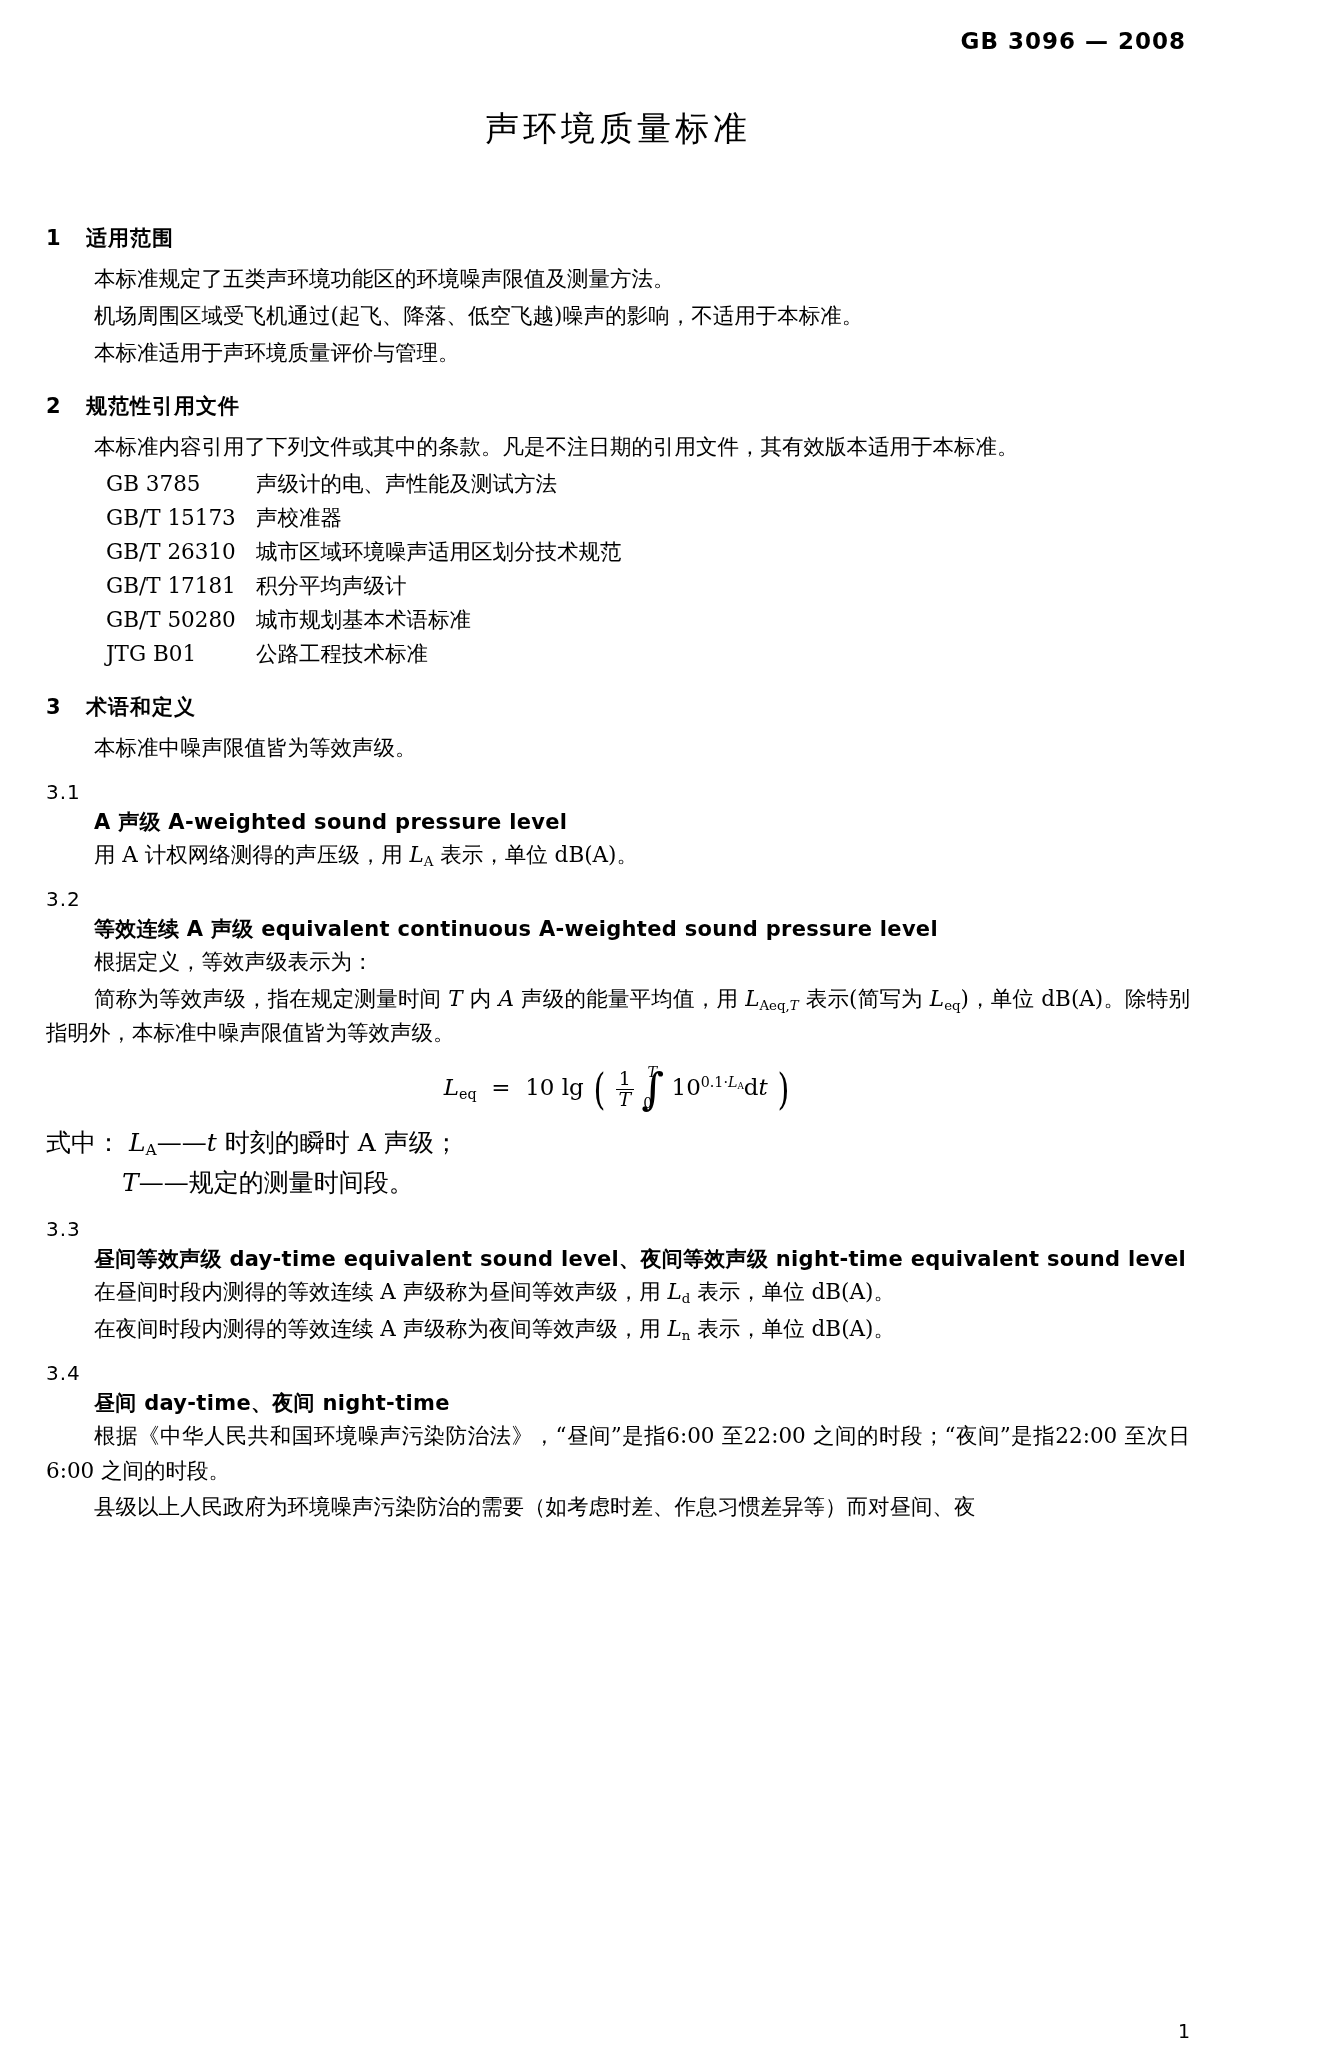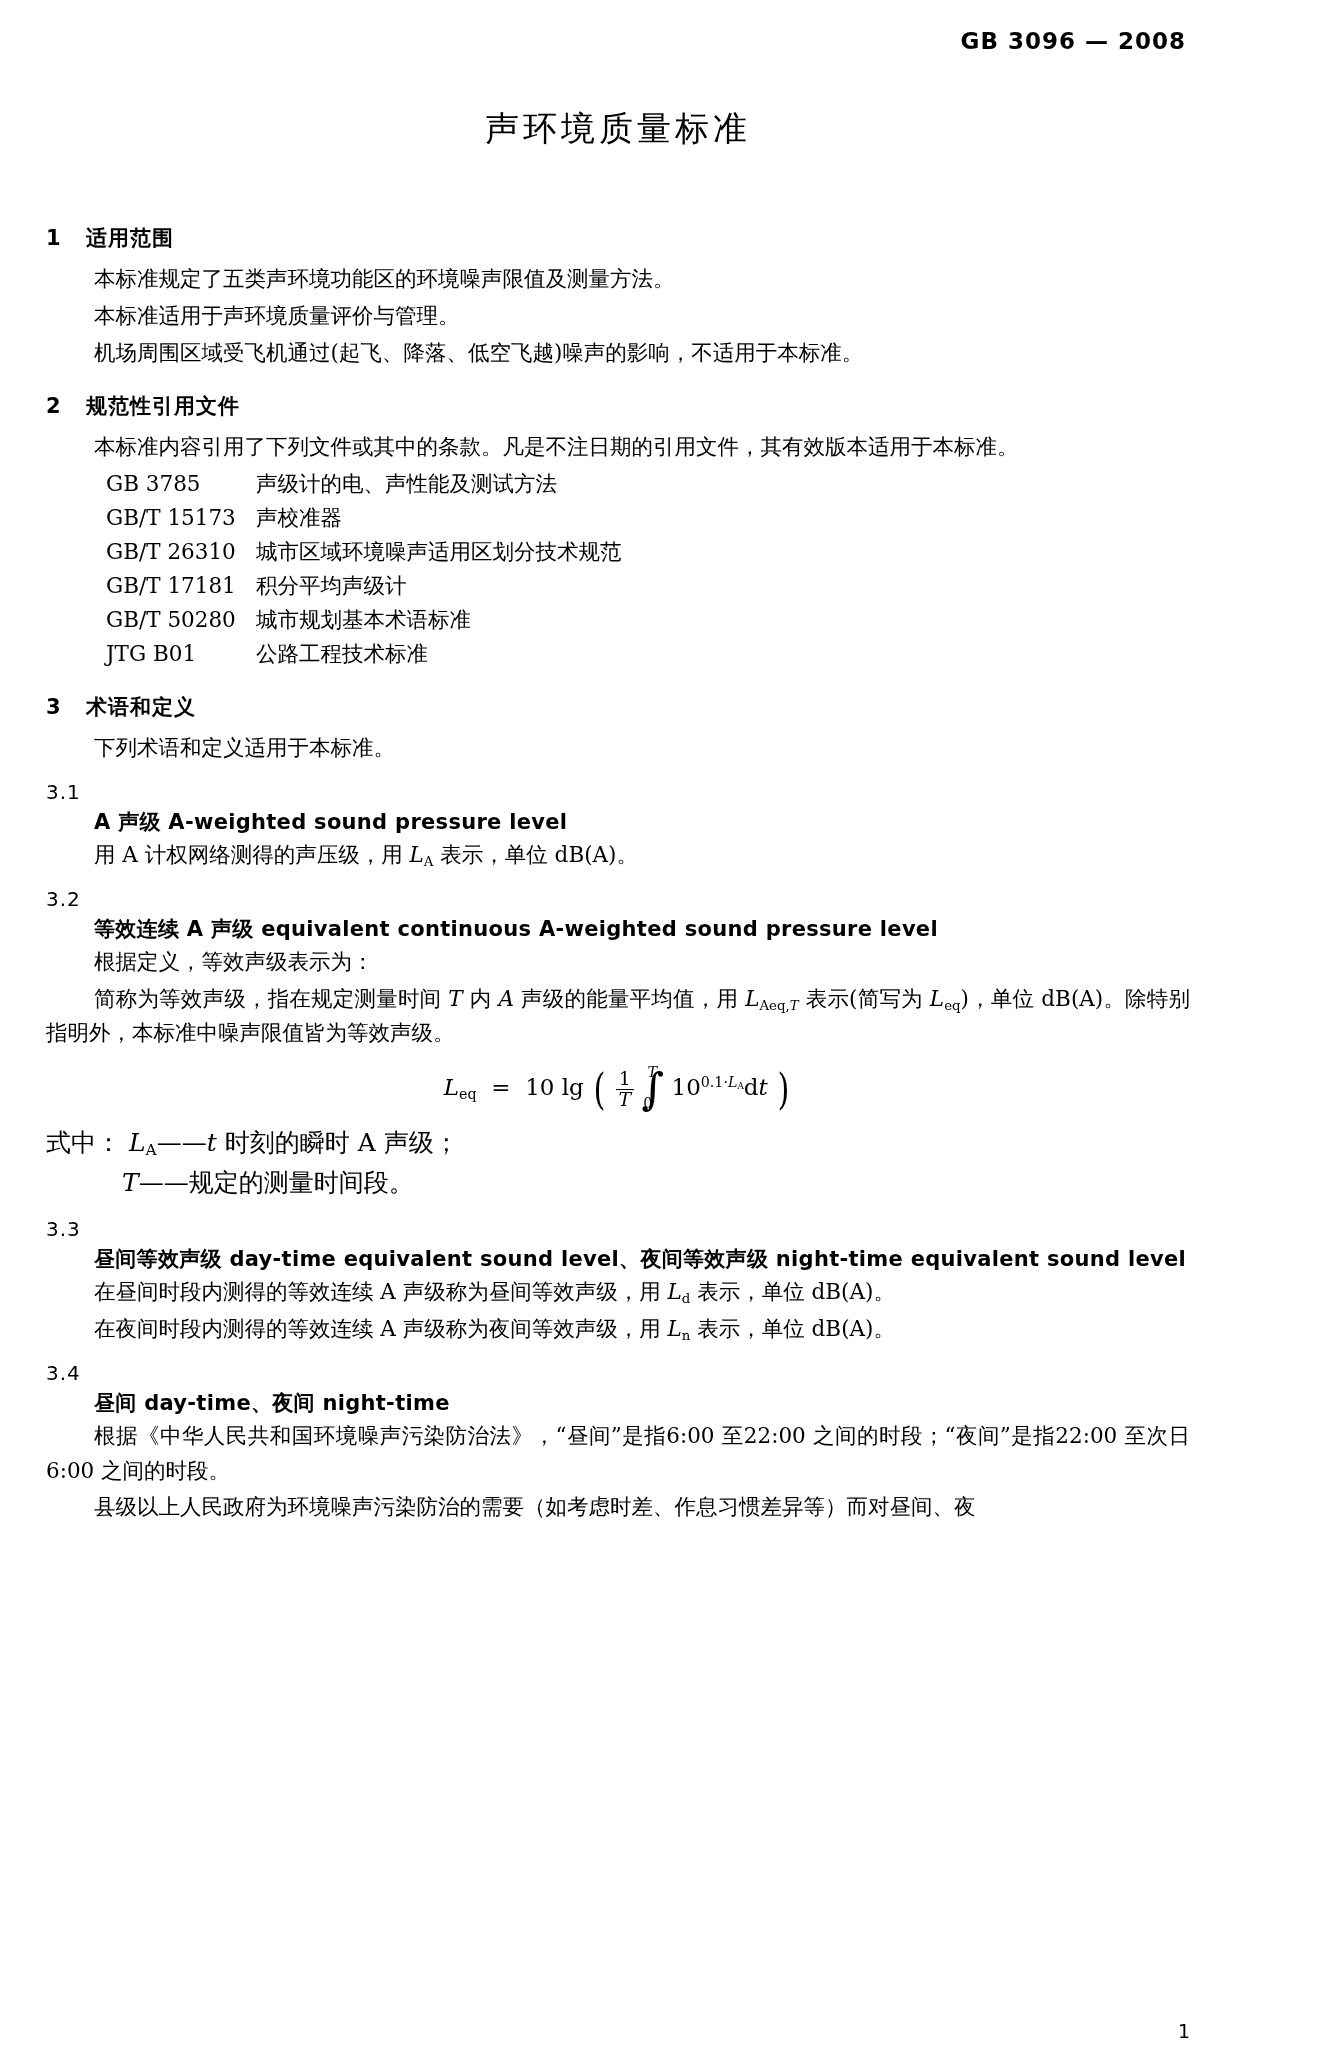--- a/index.html
+++ b/index.html
@@ -159,22 +159,22 @@
 <div class="page">
 
   <div class="header">GB  3096 — 2008</div>
 
   <div class="doc-title">声环境质量标准</div>
 
   <div class="sec-head">
     <span class="num">1</span><span>适用范围</span>
   </div>
   <p class="body indent">本标准规定了五类声环境功能区的环境噪声限值及测量方法。</p>
+  <p class="body indent">机场周围区域受飞机通过(起飞、降落、低空飞越)噪声的影响，不适用于本标准。</p>
   <p class="body indent">本标准适用于声环境质量评价与管理。</p>
-  <p class="body indent">机场周围区域受飞机通过(起飞、降落、低空飞越)噪声的影响，不适用于本标准。</p>
 
   <div class="sec-head">
     <span class="num">2</span><span>规范性引用文件</span>
   </div>
   <p class="body indent">本标准内容引用了下列文件或其中的条款。凡是不注日期的引用文件，其有效版本适用于本标准。</p>
 
   <div class="ref-line">
     <span class="code">GB 3785</span><span>声级计的电、声性能及测试方法</span>
   </div>
   <div class="ref-line">
@@ -189,21 +189,21 @@
   <div class="ref-line">
     <span class="code">GB/T 50280</span><span>城市规划基本术语标准</span>
   </div>
   <div class="ref-line">
     <span class="code">JTG B01</span><span>公路工程技术标准</span>
   </div>
 
   <div class="sec-head">
     <span class="num">3</span><span>术语和定义</span>
   </div>
-  <p class="body indent">下列术语和定义适用于本标准。</p>
+  <p class="body indent">本标准中噪声限值皆为等效声级。</p>
 
   <div class="subnum">3.1</div>
   <div class="term">A 声级 A-weighted sound pressure level</div>
   <p class="body hang">用 A 计权网络测得的声压级，用 <i>L</i><sub>A</sub> 表示，单位 dB(A)。</p>
 
   <div class="subnum">3.2</div>
   <div class="term">等效连续 A 声级 equivalent continuous A-weighted sound pressure level</div>
   <p class="body indent">根据定义，等效声级表示为：</p>
   <p class="body indent">简称为等效声级，指在规定测量时间 <i>T</i> 内 <i>A</i> 声级的能量平均值，用 <i>L</i><sub>Aeq,<i>T</i></sub> 表示(简写为 <i>L</i><sub>eq</sub>)，单位 dB(A)。除特别指明外，本标准中噪声限值皆为等效声级。</p>
 

